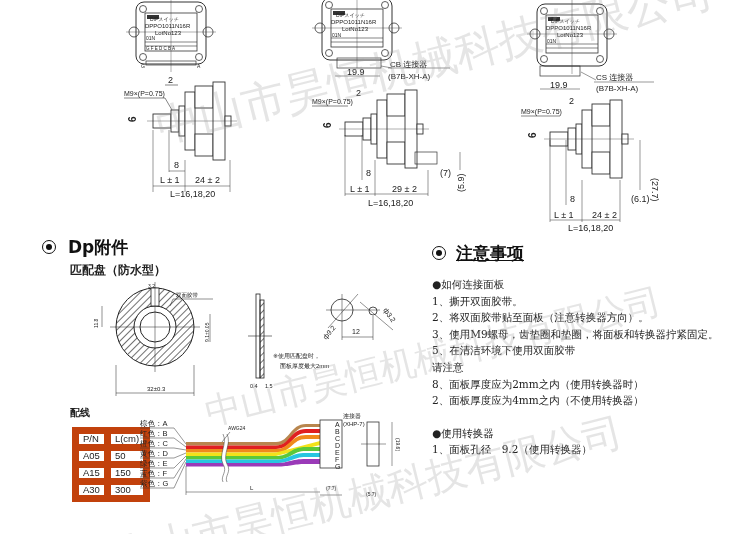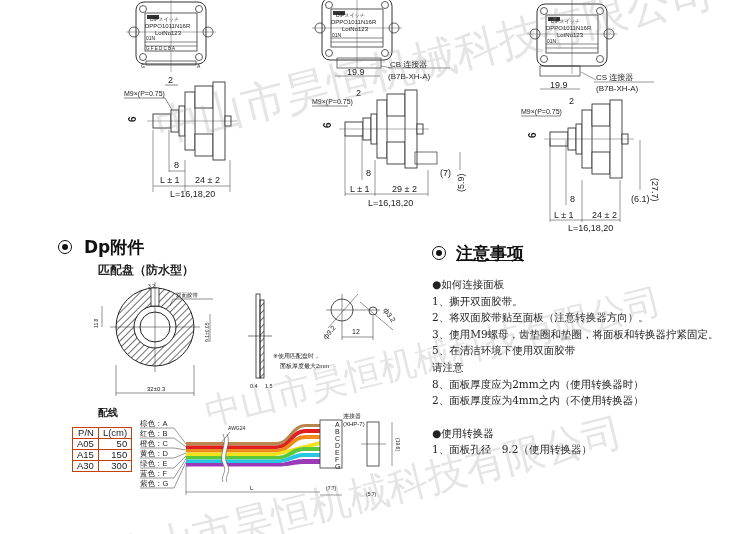--- a/index.html
+++ b/index.html
@@ -1,24 +1,24 @@
 <!DOCTYPE html>
 <html><head>
 <meta charset="utf-8">
 <style>
   html,body{margin:0;padding:0;background:#fff;}
   body{width:750px;height:534px;position:relative;overflow:hidden;font-family:"DejaVu Sans","Liberation Sans",sans-serif;color:#222;}
   .abs{position:absolute;}
   svg text{font-family:"Liberation Sans","DejaVu Sans",sans-serif;fill:#222;}
   .sec-title{position:absolute;font-weight:bold;font-size:17px;color:#111;font-family:"DejaVu Sans",sans-serif;}
-  .sub-title{position:absolute;font-size:12px;color:#222;font-weight:bold;margin-left:28px;}
+  .sub-title{position:absolute;font-size:12px;color:#222;font-weight:bold;}
   .notes{position:absolute;left:432px;top:276px;font-family:"DejaVu Serif","Liberation Serif",serif;font-size:10.5px;line-height:16.6px;color:#222;}
   .notes div{white-space:nowrap;}
   .pn-table{position:absolute;left:72px;top:427px;border-collapse:collapse;font-size:9.5px;font-family:"Liberation Sans",sans-serif;}
-  .pn-table td{border:1px solid #c2410c;padding:0 4px;height:10px;line-height:10px;text-align:right;}
+  .pn-table td{border:7px solid #c2410c;padding:0 4px;height:10px;line-height:10px;text-align:left;}
   .wm{position:absolute;font-size:44px;color:rgba(150,150,150,0.25);font-family:"DejaVu Sans",sans-serif;white-space:nowrap;pointer-events:none;transform-origin:left top;}
 </style>
 </head>
 <body>
 
 <svg class="abs" style="left:0;top:0" width="750" height="240" viewBox="0 0 750 240">
   <defs>
     <g id="faceplate">
       <rect x="0" y="0" width="70" height="62" rx="8" fill="#fff" stroke="#333" stroke-width="1"></rect>
       <circle cx="7" cy="7" r="3.5" fill="none" stroke="#333" stroke-width="0.8"></circle>
@@ -136,21 +136,21 @@
     <line x1="582" y1="180" x2="582" y2="222" stroke="#333" stroke-width="0.5"></line>
     <line x1="620" y1="180" x2="620" y2="222" stroke="#333" stroke-width="0.5"></line>
     <text x="570" y="202" font-size="9">8</text>
     <text x="554" y="218" font-size="9">L ± 1</text>
     <text x="592" y="218" font-size="9">24 ± 2</text>
     <line x1="550" y1="220" x2="620" y2="220" stroke="#333" stroke-width="0.5"></line>
     <text x="568" y="231" font-size="9">L=16,18,20</text>
   </g>
 </svg>
 
-<div class="sec-title" style="left:58px;top:236px;">
+<div class="sec-title" style="left:42px;top:236px;">
   <span style="display:inline-block;width:12px;height:12px;border:1.5px solid #111;border-radius:50%;position:relative;vertical-align:-1px;margin-right:12px;"><span style="position:absolute;left:3px;top:3px;width:6px;height:6px;background:#111;border-radius:50%;"></span></span><span>Dp附件</span>
 </div>
 <div class="sub-title" style="left:70px;top:262px;">匹配盘（防水型）</div>
 
 <svg class="abs" style="left:60px;top:280px" width="360" height="122" viewBox="0 0 360 122">
   <defs>
     <pattern id="hatch" width="5" height="5" patternUnits="userSpaceOnUse" patternTransform="rotate(45)">
       <line x1="0" y1="0" x2="0" y2="5" stroke="#333" stroke-width="1.4"></line>
     </pattern>
   </defs>

